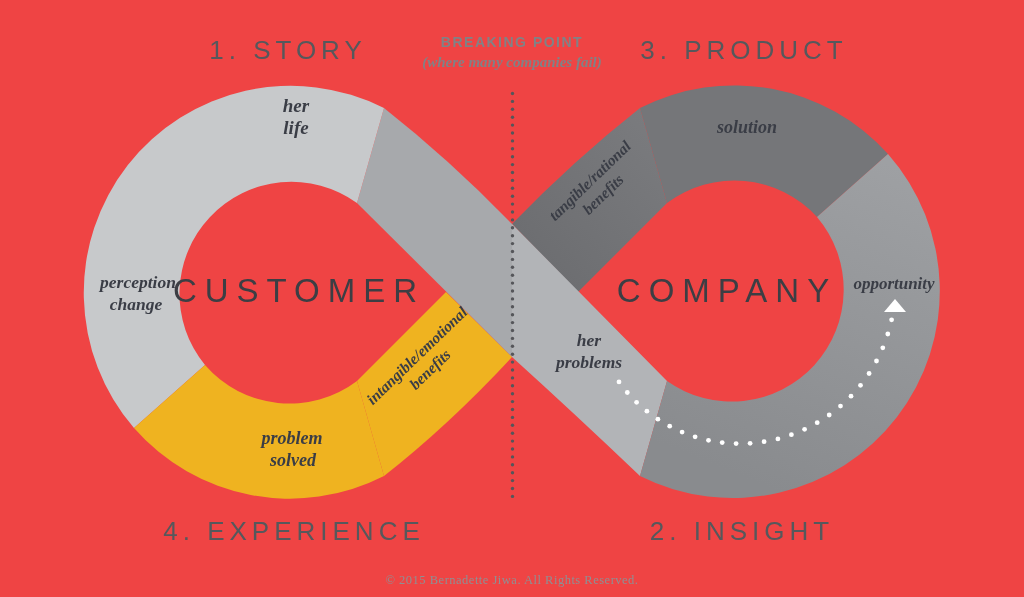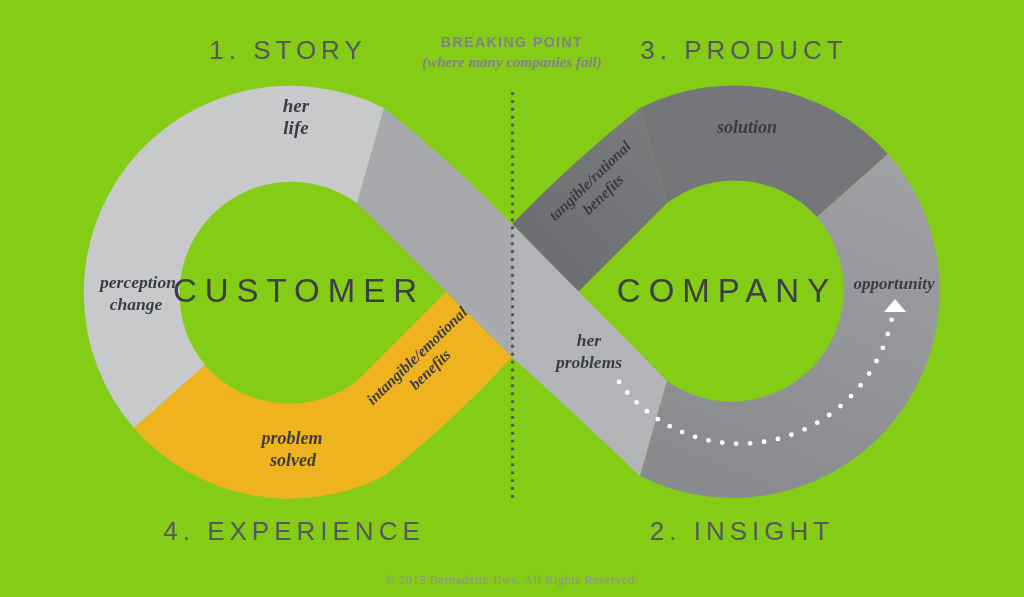--- a/index.html
+++ b/index.html
@@ -1,16 +1,16 @@
 <!DOCTYPE html>
 <html><head>
 <meta charset="utf-8">
 <style>
   html, body { margin: 0; padding: 0; background: #FFFFFF; }
-  .stage { position: relative; width: 1024px; height: 597px; background: #84cc16; overflow: hidden; }
+  .stage { position: relative; width: 1024px; height: 597px; background: #ef4444; overflow: hidden; }
   svg { display: block; }
   .heading {
     font-family: "Liberation Sans", sans-serif;
     font-size: 26px;
     letter-spacing: 5px;
     font-weight: 400;
   }
   .loop-name {
     font-family: "Liberation Sans", sans-serif;
     font-size: 33px;

